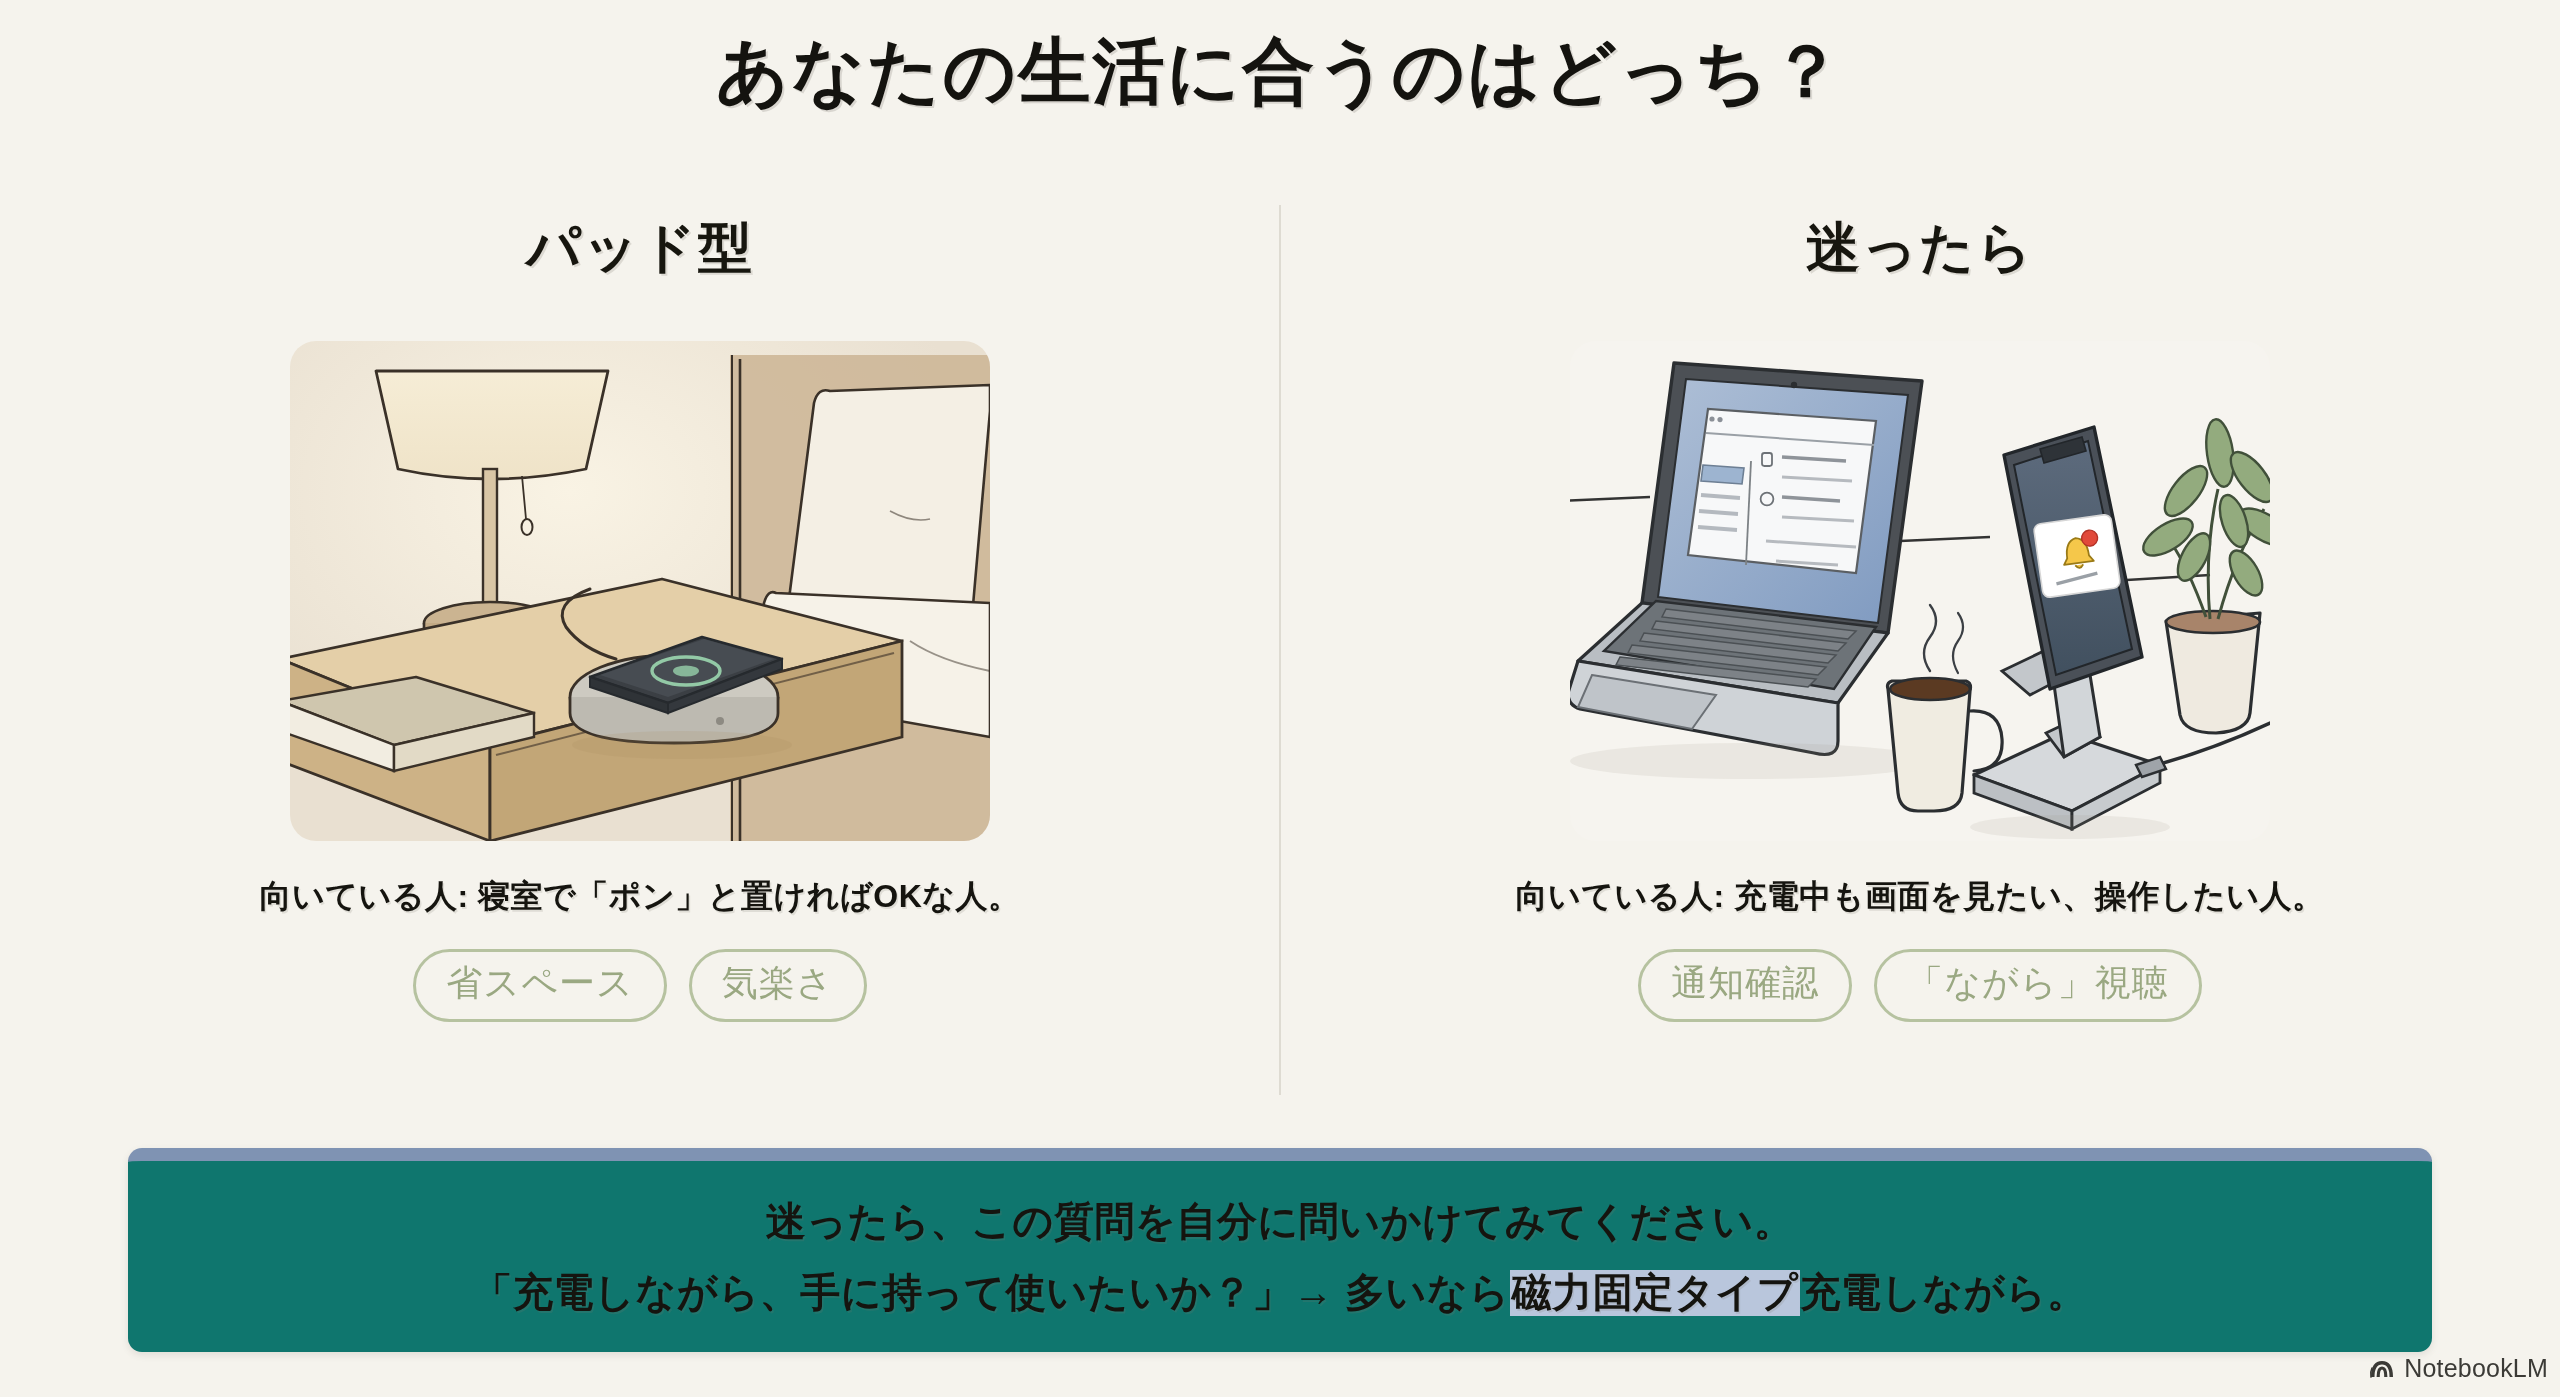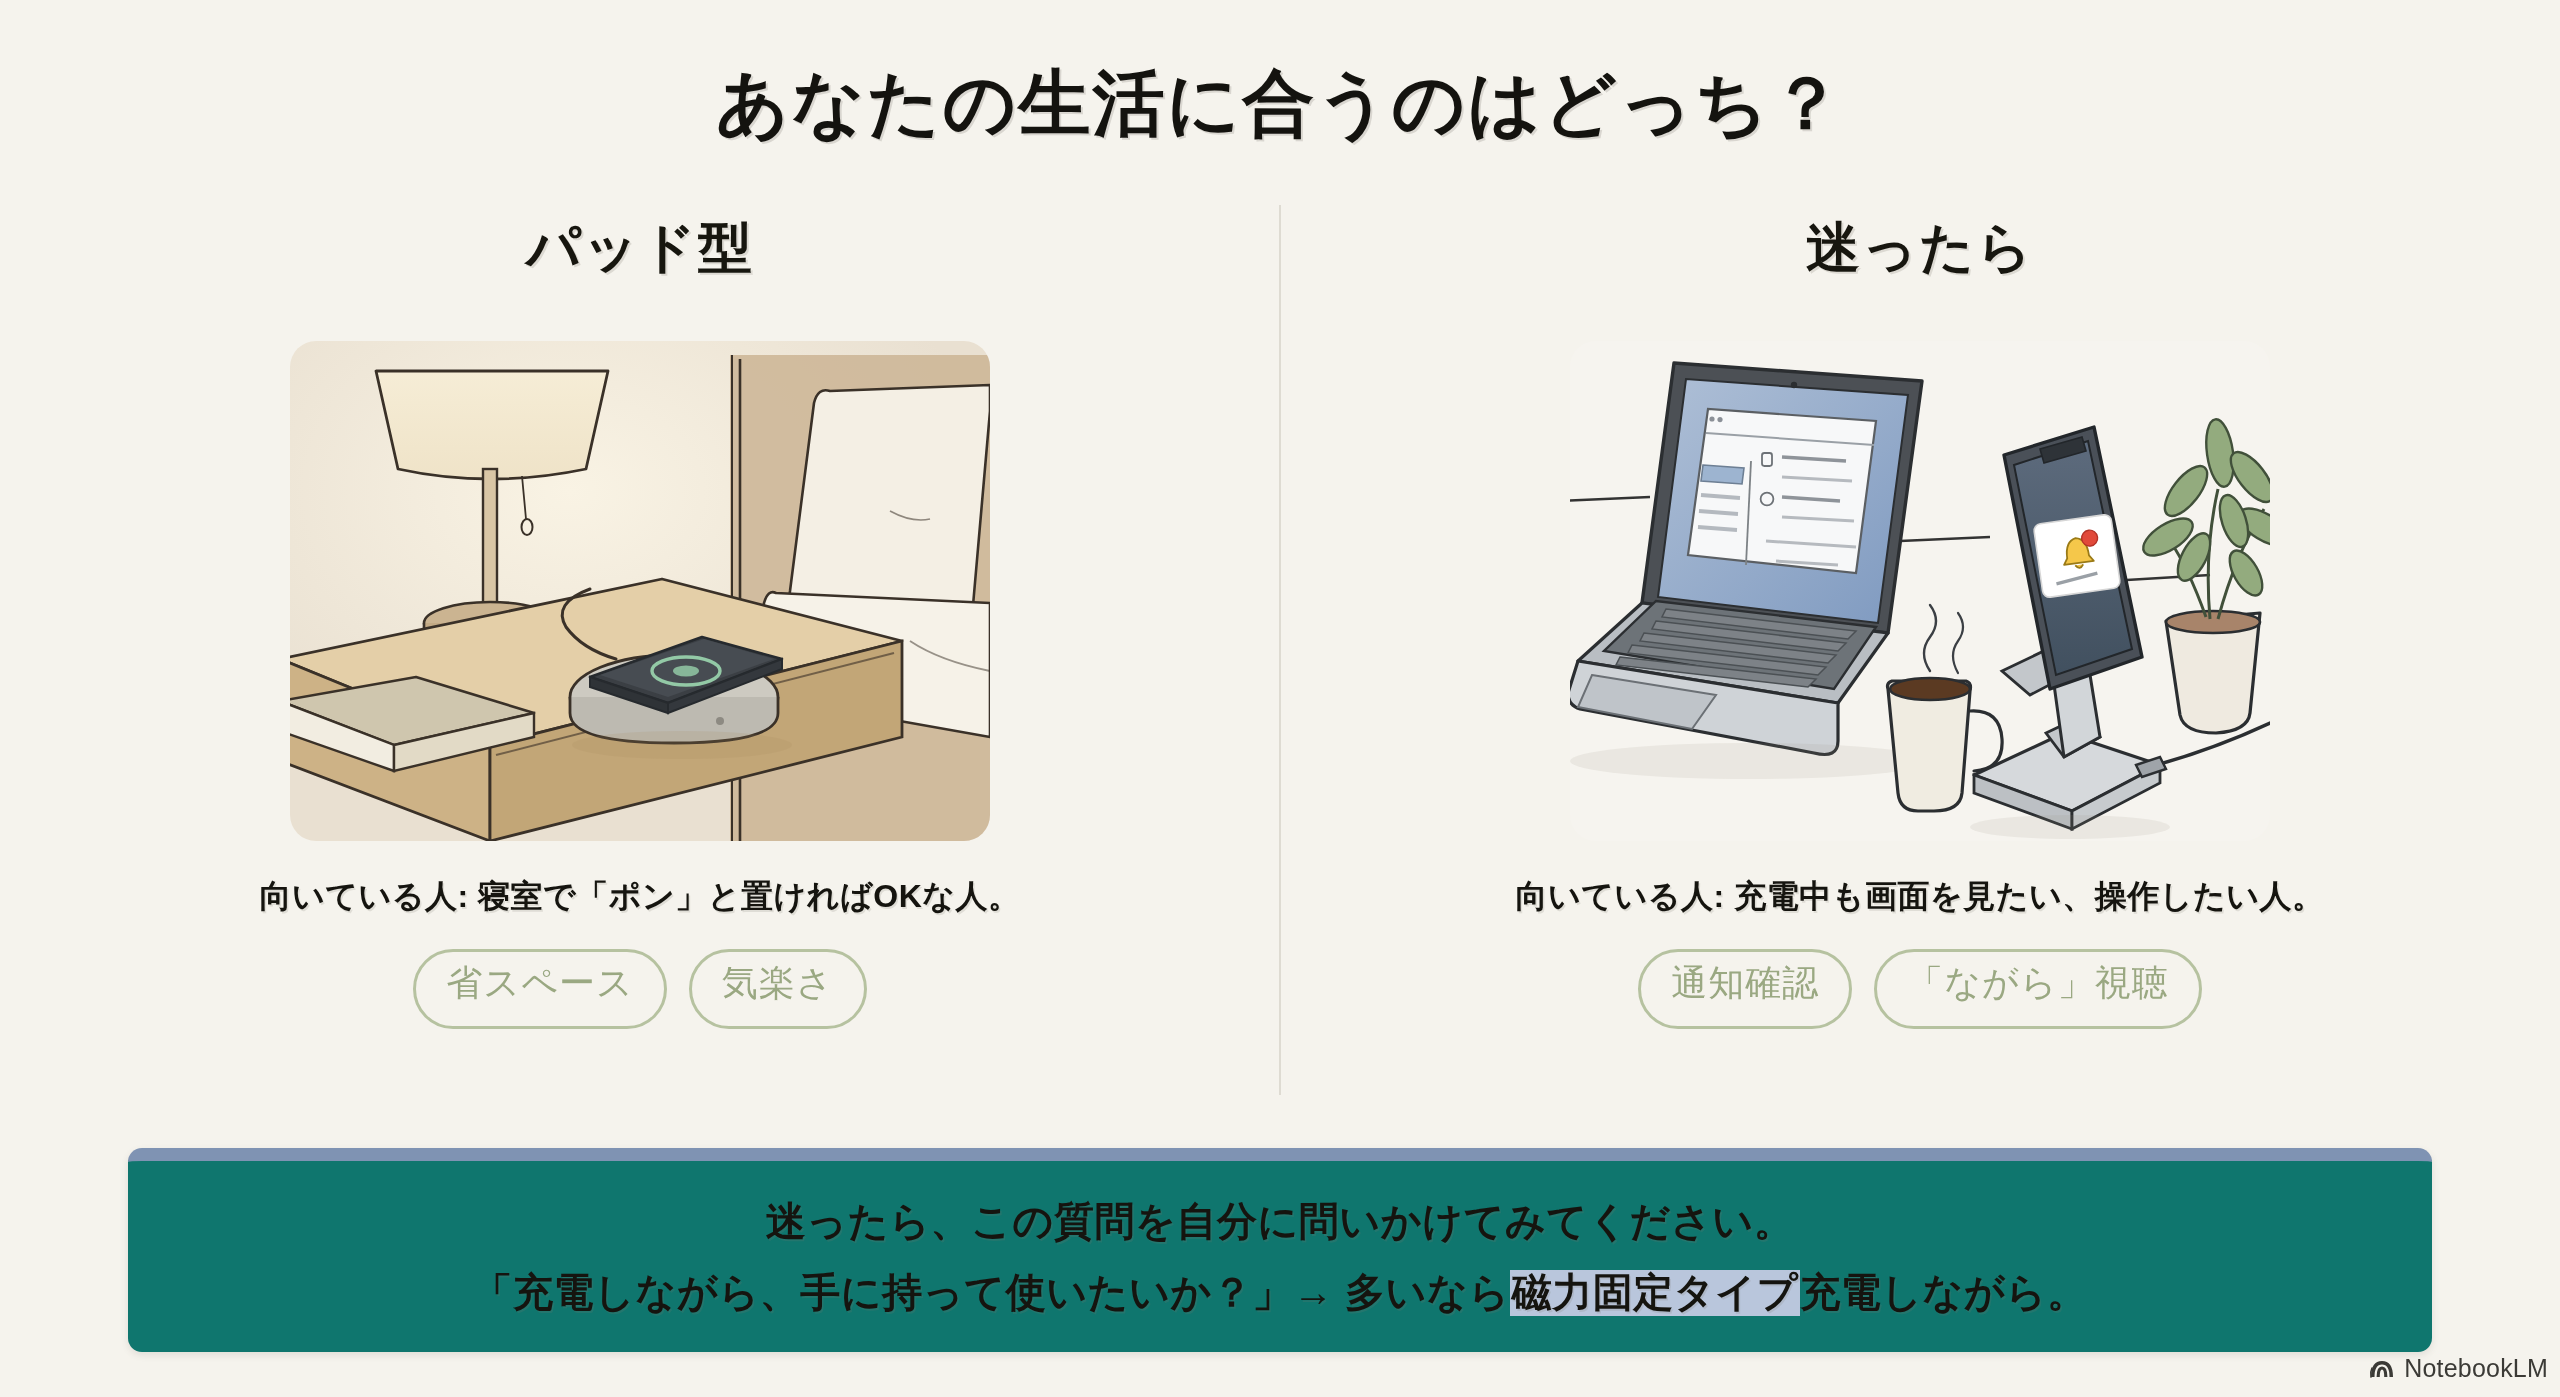--- a/index.html
+++ b/index.html
@@ -29,21 +29,20 @@
     position: absolute;
     top: 24px;
     left: 0;
     width: 2560px;
     text-align: center;
     font-size: 72px;
     font-weight: 700;
     letter-spacing: 2px;
     color: #14130f;
     text-shadow: 2px 2px 0 rgba(120,115,105,0.22);
-    margin-top: 32px;
   }
 
   
   .columns {
     position: absolute;
     top: 190px;
     left: 0;
     width: 2560px;
     height: 910px;
     display: flex;
@@ -118,21 +117,21 @@
     display: flex;
     gap: 22px;
     justify-content: center;
   }
   .pill {
     border: 3px solid #b6c2a0;
     color: #9aa882;
     border-radius: 40px;
     font-size: 36px;
     font-weight: 500;
-    padding: 7px 30px 18px 30px;
+    padding: 7px 30px 11px 30px;
     letter-spacing: 1px;
     background: transparent;
     white-space: nowrap;
   }
 
   
   .callout {
     position: absolute;
     left: 128px;
     top: 1148px;

